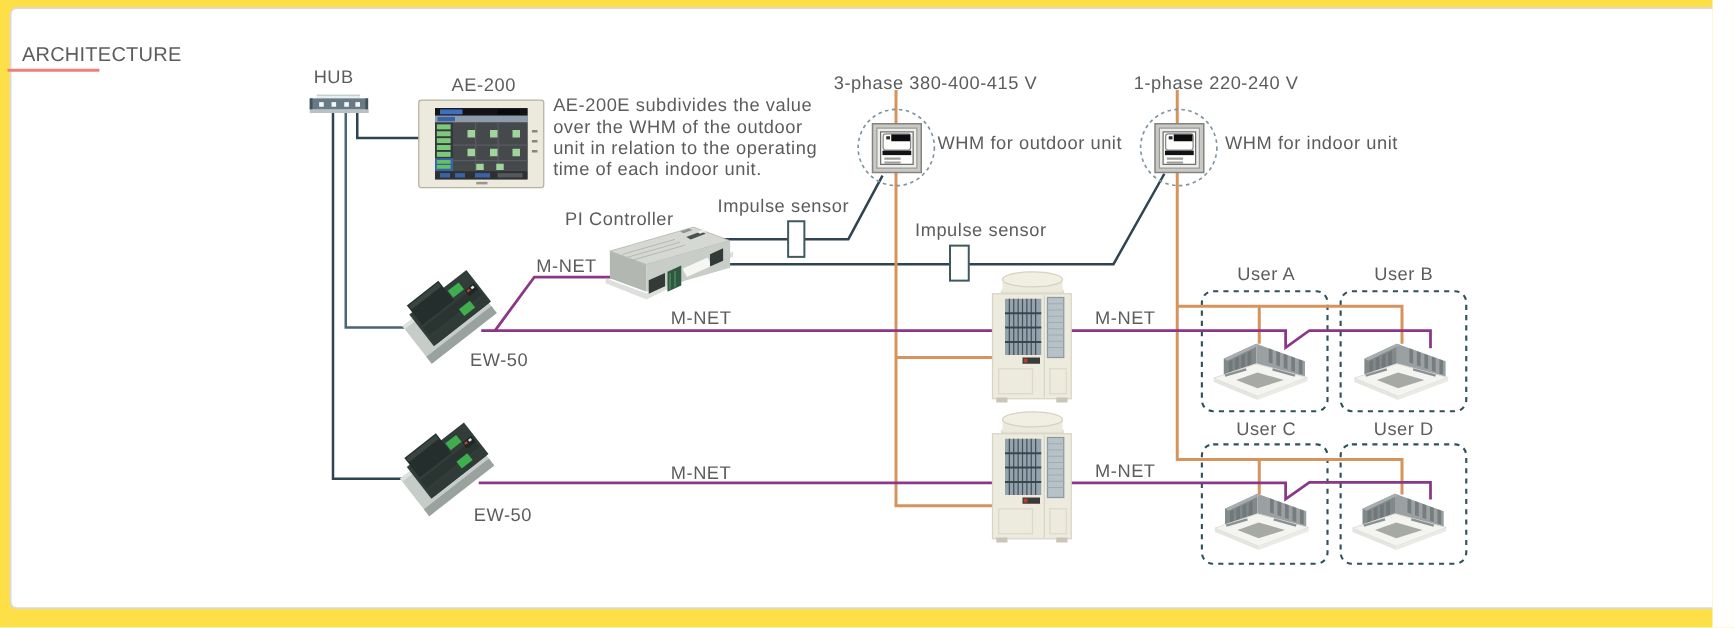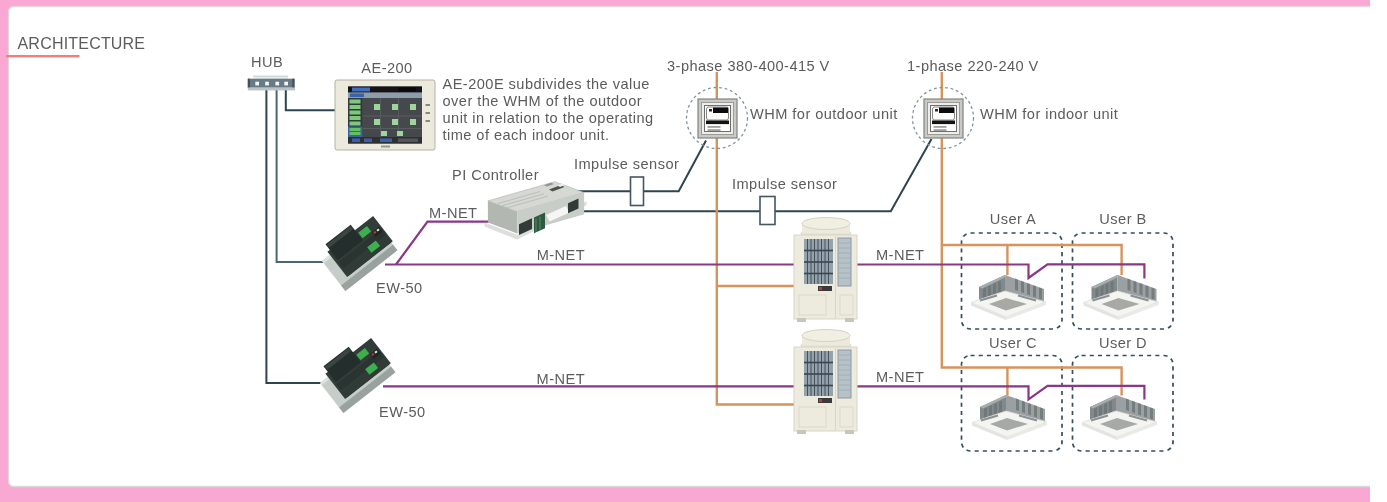--- a/index.html
+++ b/index.html
@@ -1,16 +1,16 @@
 <!DOCTYPE html>
 <html><head>
 <meta charset="utf-8">
 <style>
   html,body{margin:0;padding:0;background:#ffffff;}
-  #stage{position:relative;width:1370px;height:502px;background:#f9a8d4;overflow:hidden;}
+  #stage{position:relative;width:1370px;height:502px;background:#fde047;overflow:hidden;}
   svg{position:absolute;left:0;top:0;}
   text{font-family:"Liberation Sans",sans-serif;fill:#5b5c5e;}
 </style>
 </head>
 <body>
 <div id="stage">
 <svg width="1387" height="502" viewBox="0 0 1387 502">
 
   <rect x="8.5" y="6.5" width="1372" height="480" rx="5" fill="#ffffff" stroke="#d9d9d9" stroke-width="1.4"></rect>
 

